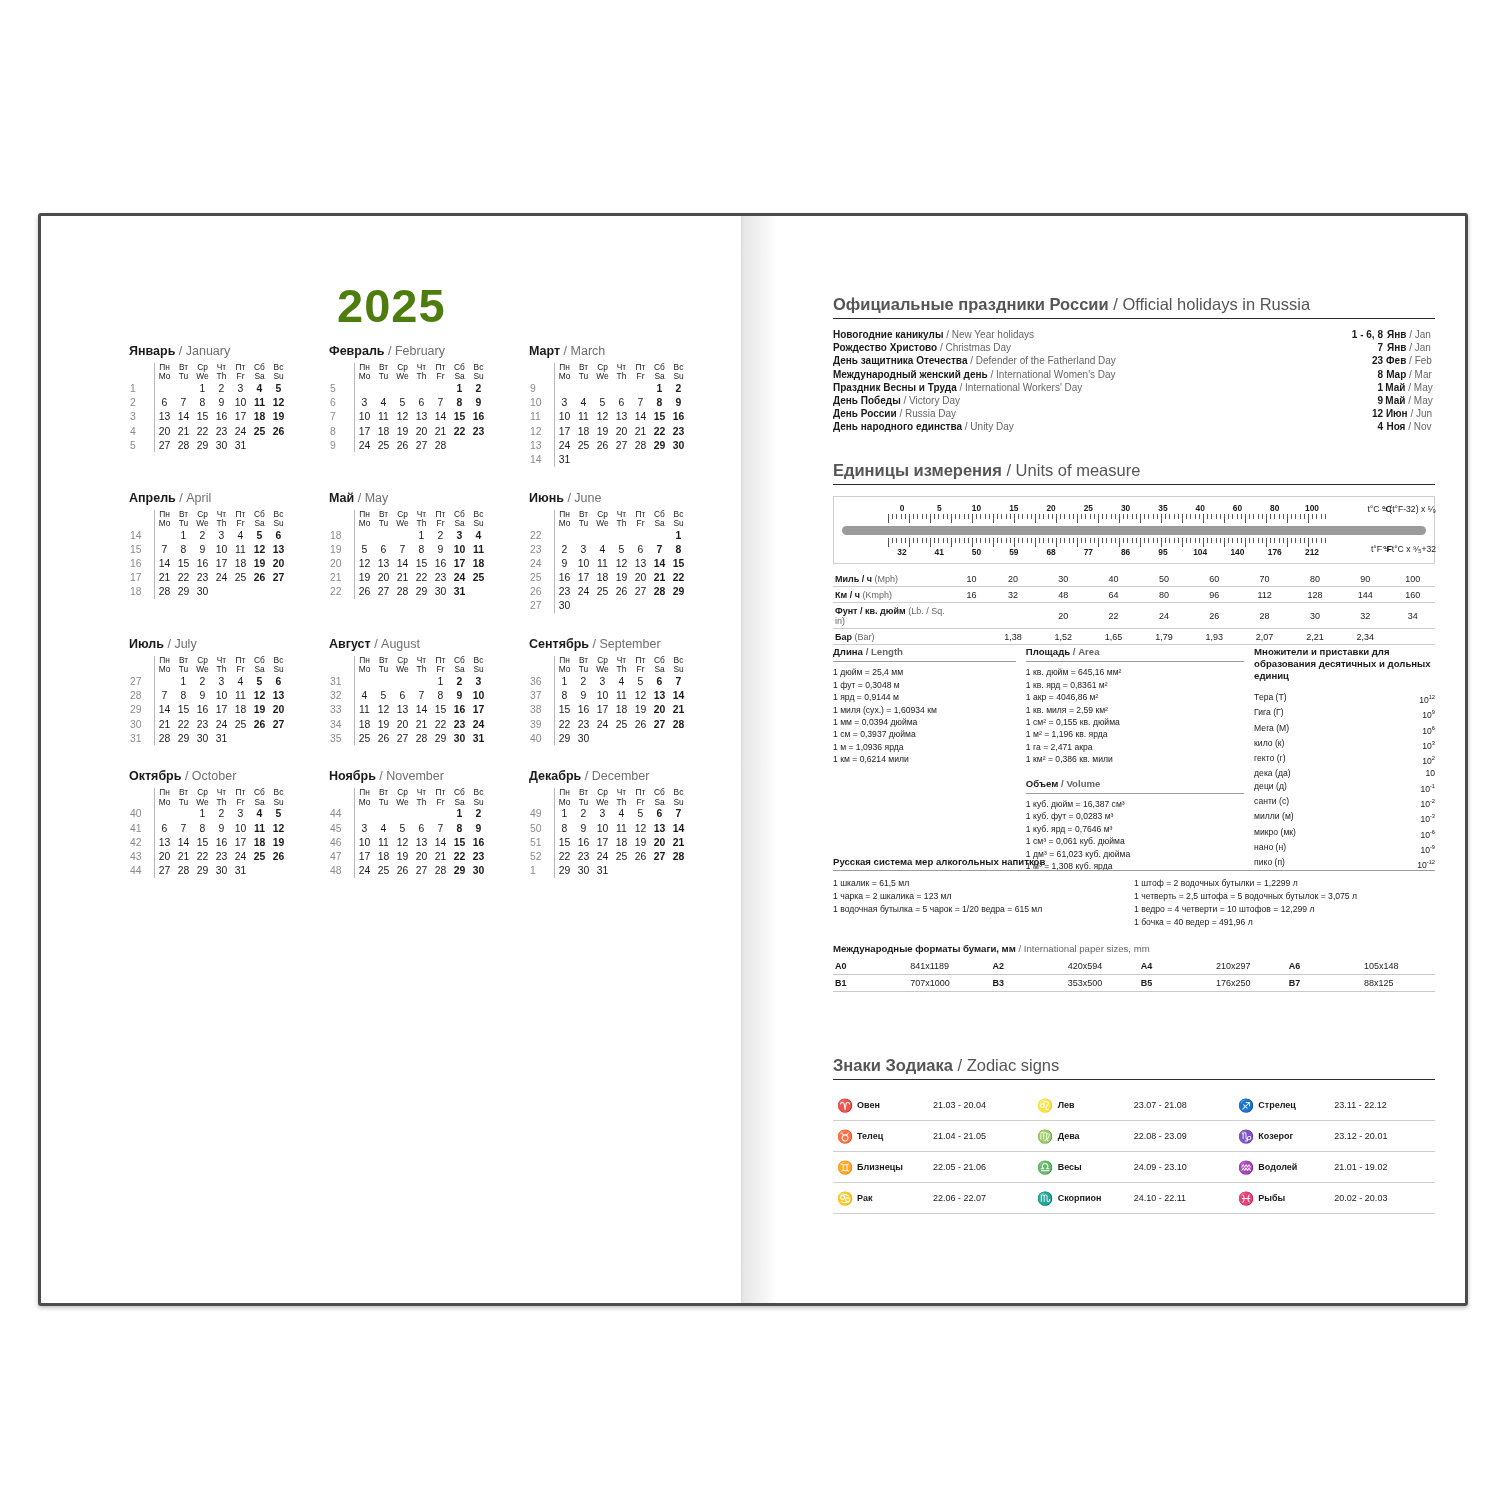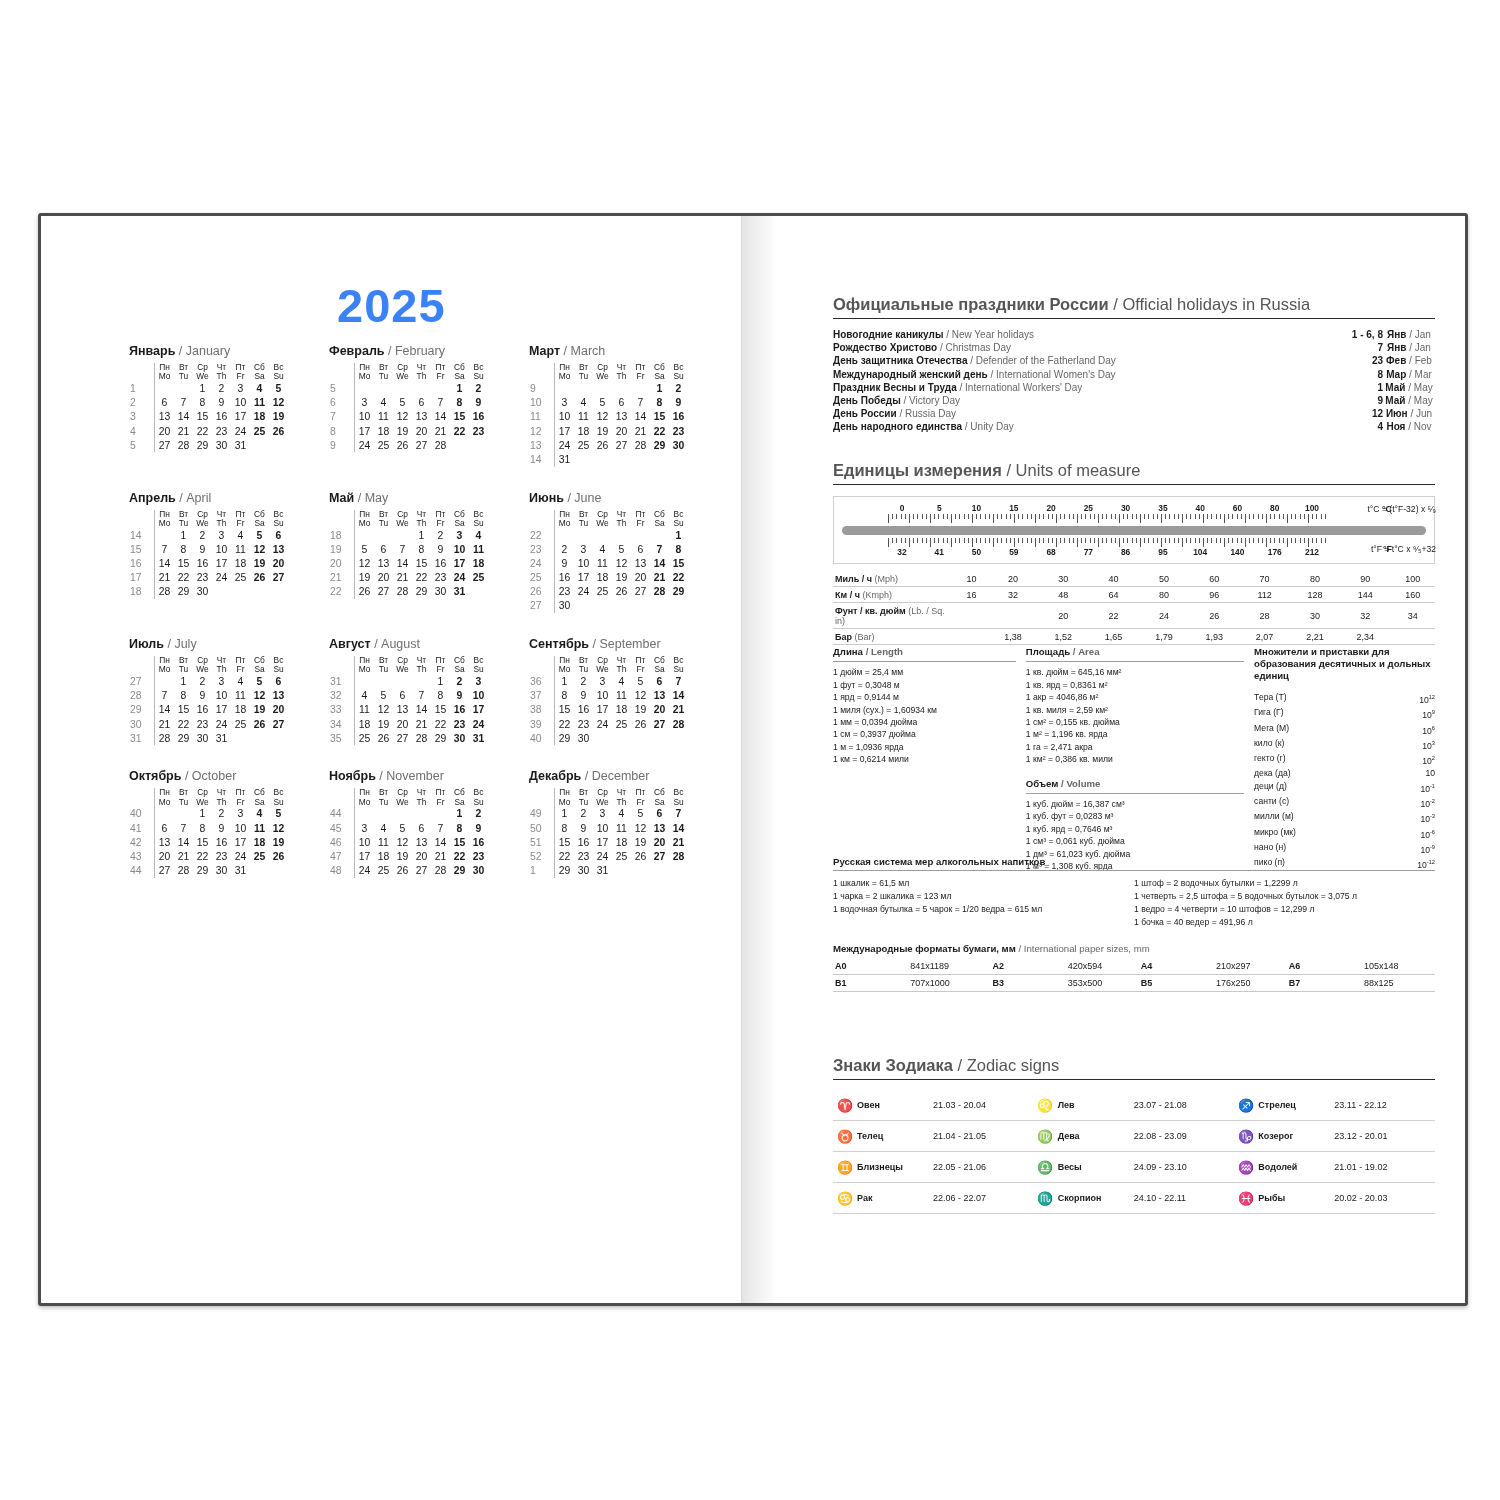--- a/index.html
+++ b/index.html
@@ -13,21 +13,21 @@
   .spread:before{content:"";position:absolute;left:700px;top:0;width:1px;height:100%;
           background:#d9d9d9;}
   .spread:after{content:"";position:absolute;left:701px;top:0;width:36px;height:100%;
           background:linear-gradient(90deg,rgba(0,0,0,.10),rgba(0,0,0,0));}
 
   .page-left{position:absolute;left:0;top:0;width:700px;height:100%;}
   .page-right{position:absolute;left:737px;top:0;width:684px;height:100%;}
 
   
   .year{position:absolute;left:296px;top:62px;font-size:47px;font-weight:bold;
-        letter-spacing:1px;color:#3b82f6;}
+        letter-spacing:1px;color:#4d7c0f;}
 
   .months{position:absolute;left:88px;top:128px;width:600px;}
   .mrow{display:flex;margin-bottom:24px;}
   .mcol{width:204px;}
   .m-title{font-size:12.5px;margin-bottom:5px;}
   .m-title b{font-weight:bold;}
   .m-title span{color:#6f6f6f;}
   table.cal{border-collapse:collapse;font-size:10.4px;}
   table.cal td{width:17px;height:14.2px;text-align:center;padding:0 1px;
                vertical-align:middle;}

